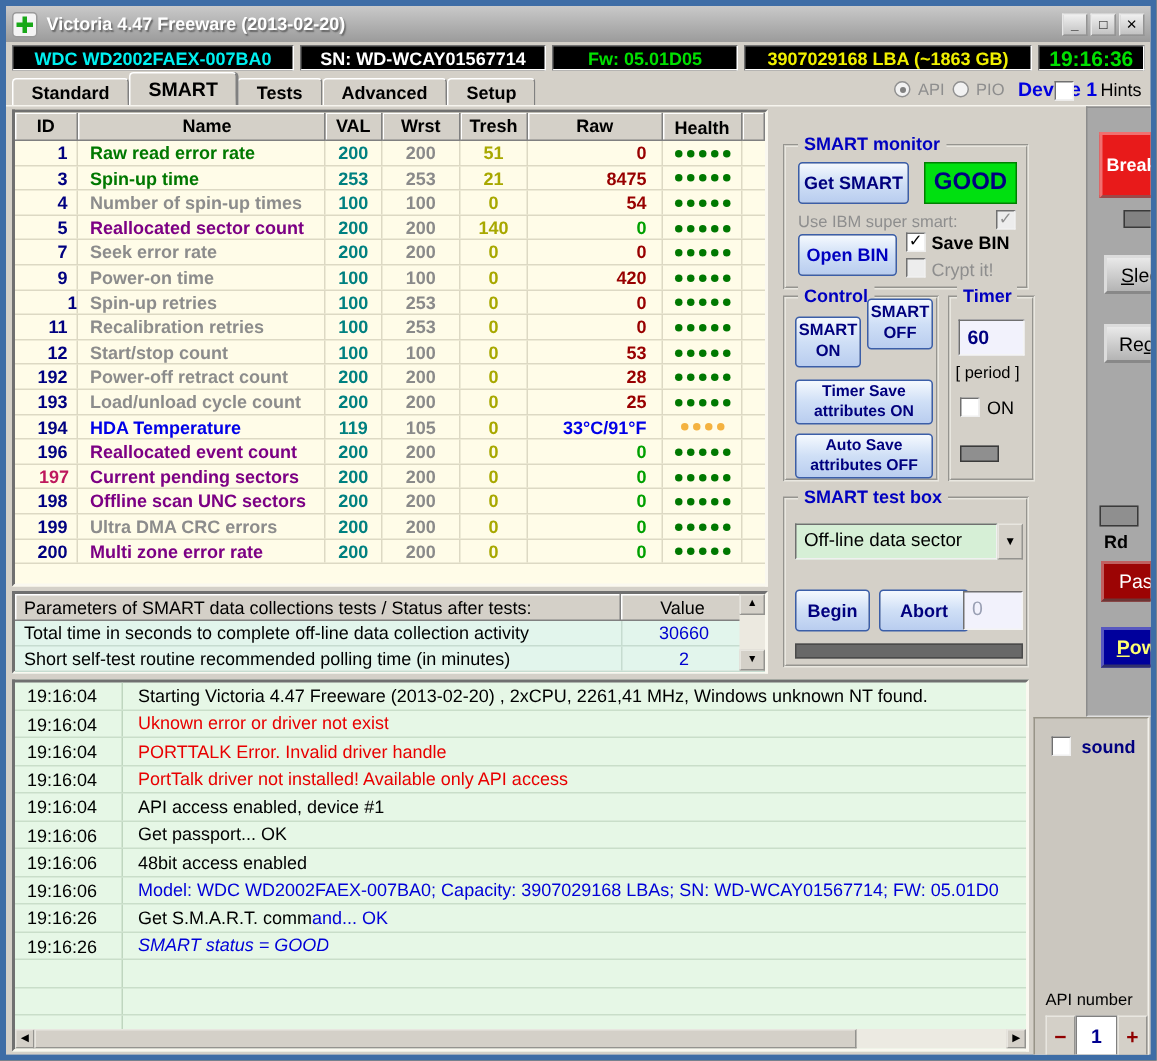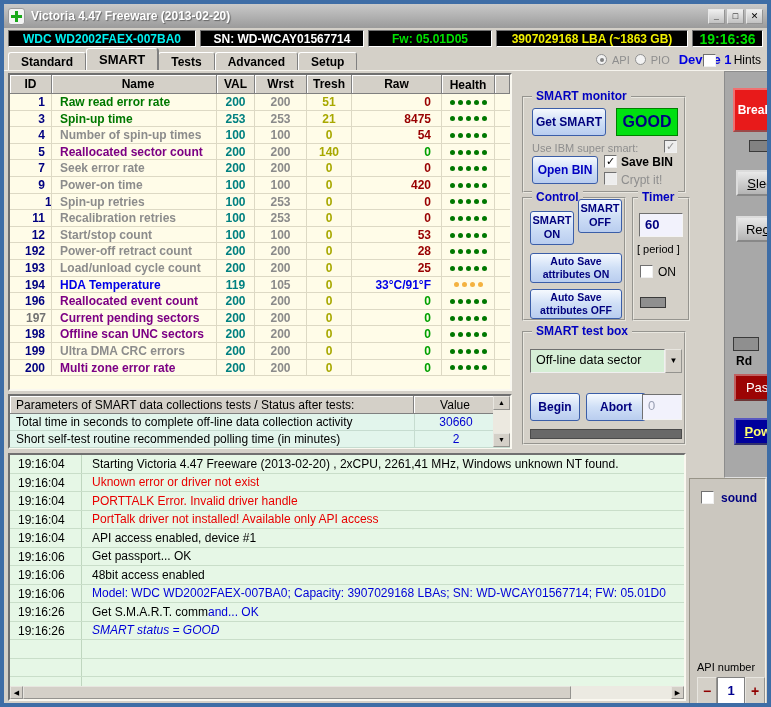--- a/index.html
+++ b/index.html
@@ -376,21 +376,21 @@
             <span class="c chealth">
               <i class="dot" style="background: rgb(0, 120, 0);"></i>
               <i class="dot" style="background: rgb(0, 120, 0);"></i>
               <i class="dot" style="background: rgb(0, 120, 0);"></i>
               <i class="dot" style="background: rgb(0, 120, 0);"></i>
               <i class="dot" style="background: rgb(0, 120, 0);"></i>
             </span>
             <span class="c cspare"></span>
           </div>
           <div class="trow">
-            <span class="c cid" style="color: #737373; padding-left: 16px;">197</span>
+            <span class="c cid" style="color: #be185d; padding-left: 16px;">197</span>
             <span class="c cname" style="color: rgb(124, 0, 132);">Current pending sectors</span>
             <span class="c cval" style="color: rgb(0, 128, 128);">200</span>
             <span class="c cwrst" style="color: rgb(138, 138, 138);">200</span>
             <span class="c ctresh" style="color: rgb(168, 168, 0);">0</span>
             <span class="c craw" style="color: rgb(0, 160, 0);">0</span>
             <span class="c chealth">
               <i class="dot" style="background: rgb(0, 120, 0);"></i>
               <i class="dot" style="background: rgb(0, 120, 0);"></i>
               <i class="dot" style="background: rgb(0, 120, 0);"></i>
               <i class="dot" style="background: rgb(0, 120, 0);"></i>
@@ -481,21 +481,21 @@
       <span class="cb checked" style="position:absolute;left:80px;top:57px;"></span>
       <span style="position:absolute;left:97px;top:57px;font-weight:600;">Save BIN</span>
       <span class="cb dis" style="position:absolute;left:80px;top:74px;"></span>
       <span class="gray-lbl" style="position:absolute;left:97px;top:75px;font-size:12px;">Crypt it!</span>
     </div>
 
     <div class="gbox" style="left:518px;top:126px;width:104px;height:124px;">
       <span class="legend">Control</span>
       <div class="btn-blue" style="position:absolute;left:6px;top:12px;width:44px;height:34px;font-size:11px;line-height:1.25;">SMART ON</div>
       <div class="btn-blue" style="position:absolute;left:54px;top:0;width:44px;height:34px;font-size:11px;line-height:1.25;">SMART OFF</div>
-      <div class="btn-blue" style="position:absolute;left:6px;top:54px;width:92px;height:30px;font-size:10.5px;line-height:1.2;">Auto Save attributes ON</div>
+      <div class="btn-blue" style="position:absolute;left:6px;top:54px;width:92px;height:30px;font-size:10.5px;line-height:1.2;">Timer Save attributes ON</div>
       <div class="btn-blue" style="position:absolute;left:6px;top:90px;width:92px;height:30px;font-size:10.5px;line-height:1.2;">Auto Save attributes OFF</div>
     </div>
 
     <div class="gbox" style="left:628px;top:126px;width:58px;height:124px;">
       <span class="legend" style="left:4px;">Timer</span>
       <div class="fld" style="position:absolute;left:5px;top:14px;width:44px;height:24px;">60</div>
       <span style="position:absolute;left:3px;top:44px;font-size:11px;">[ period ]</span>
       <span class="cb" style="position:absolute;left:6px;top:66px;"></span>
       <span style="position:absolute;left:24px;top:66px;font-size:12px;">ON</span>
       <span class="led" style="position:absolute;left:6px;top:98px;width:26px;height:11px;"></span>

